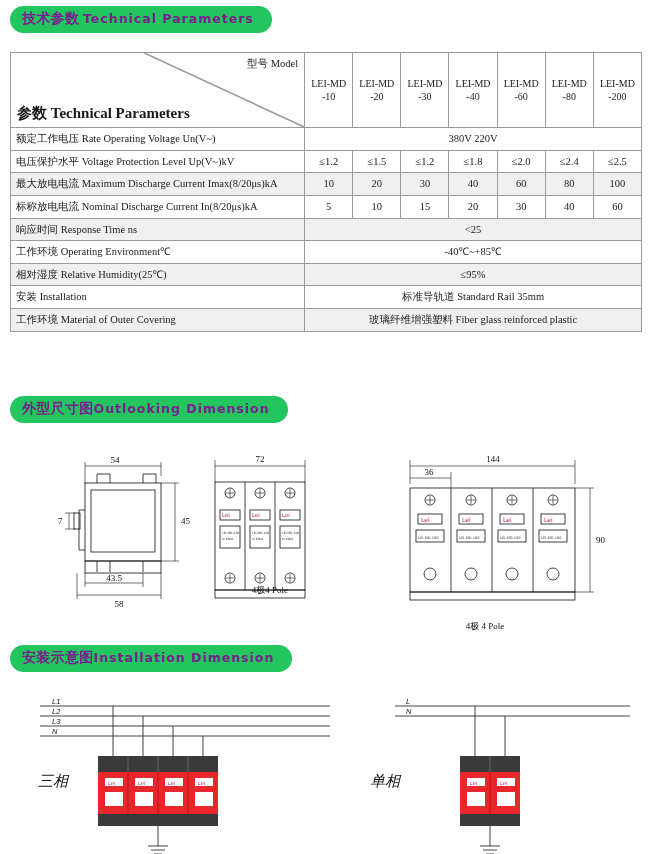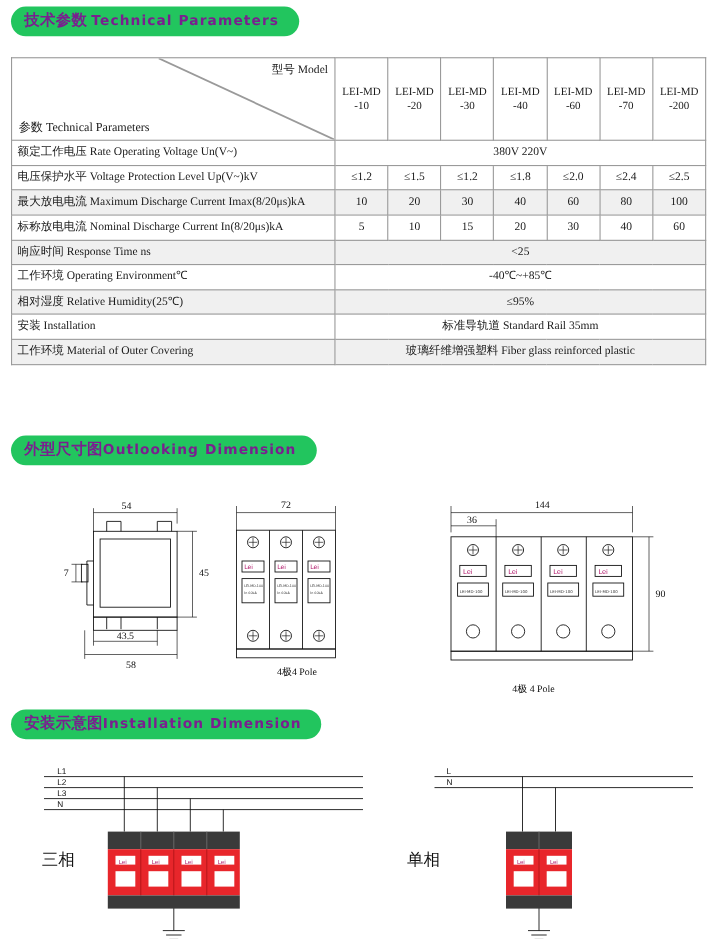--- a/index.html
+++ b/index.html
@@ -72,21 +72,22 @@
   .hdr-left .model {
     position: absolute;
     right: 6px;
     top: 4px;
     font-size: 10.5px;
   }
   .hdr-left .param {
     position: absolute;
     left: 6px;
     bottom: 4px;
-    font-size: 11px;
+    font-size: 15px;
+    font-weight: bold;
   }
   td.modelcol {
     text-align: center;
     width: 43px;
     font-size: 10px;
     line-height: 1.35;
   }
   td.label {
     text-align: left;
     padding-left: 6px;
@@ -115,20 +116,21 @@
 
   svg { display: block; }
 
   
   .inst-area {
     position: absolute;
     left: 0;
     top: 680px;
     width: 588px;
     height: 174px;
+    font-style: italic;
   }
   .phase-label {
     position: absolute;
     font-size: 15px;
     color: #111;
   }
 </style>
 </head>
 <body>
 
@@ -145,21 +147,21 @@
               <line x1="150" y1="0" x2="330" y2="42" stroke="#9a9a9a" stroke-width="1"></line>
             </svg>
             <span class="model">型号 Model</span>
             <span class="param">参数 Technical Parameters</span>
           </td>
           <td class="modelcol"><span>LEI-MD</span><br><span>-10</span></td>
           <td class="modelcol"><span>LEI-MD</span><br><span>-20</span></td>
           <td class="modelcol"><span>LEI-MD</span><br><span>-30</span></td>
           <td class="modelcol"><span>LEI-MD</span><br><span>-40</span></td>
           <td class="modelcol"><span>LEI-MD</span><br><span>-60</span></td>
-          <td class="modelcol"><span>LEI-MD</span><br><span>-70</span></td>
+          <td class="modelcol"><span>LEI-MD</span><br><span>-80</span></td>
           <td class="modelcol"><span>LEI-MD</span><br><span>-200</span></td>
         </tr>
         <tr>
           <td class="label">额定工作电压 Rate Operating Voltage Un(V~)</td>
           <td class="val" colspan="7">380V    220V</td>
         </tr>
         <tr>
           <td class="label">电压保护水平 Voltage Protection Level Up(V~)kV</td>
           <td class="val">≤1.2</td>
           <td class="val">≤1.5</td>
@@ -302,21 +304,21 @@
     </g>
     <g fill="#333" font-family="DejaVu Sans, sans-serif" font-size="3">
       <text x="27" y="86">LEI-MD-100</text>
         <text x="57" y="86">LEI-MD-100</text>
         <text x="87" y="86">LEI-MD-100</text>
       <text x="27" y="92">In 60kA</text>
         <text x="57" y="92">In 60kA</text>
         <text x="87" y="92">In 60kA</text>
     </g>
   </svg>
-  <div class="cap" style="left:195px;top:165px;width:150px;">4极4 Pole</div>
+  <div class="cap" style="left:195px;top:144px;width:150px;">4极4 Pole</div>
 
   <svg width="230" height="180" style="position:absolute;left:385px;top:4px;">
     <g stroke="#111" fill="none" stroke-width="0.6">
       <path d="M25,22 L190,22"></path>
       <path d="M25,16 L25,40"></path>
       <path d="M190,16 L190,40"></path>
       <path d="M25,34 L66,34"></path>
       <path d="M66,28 L66,44"></path>
     </g>
     <text x="108" y="18" text-anchor="middle" font-family="Liberation Serif, serif" font-size="9" fill="#111">144</text>

